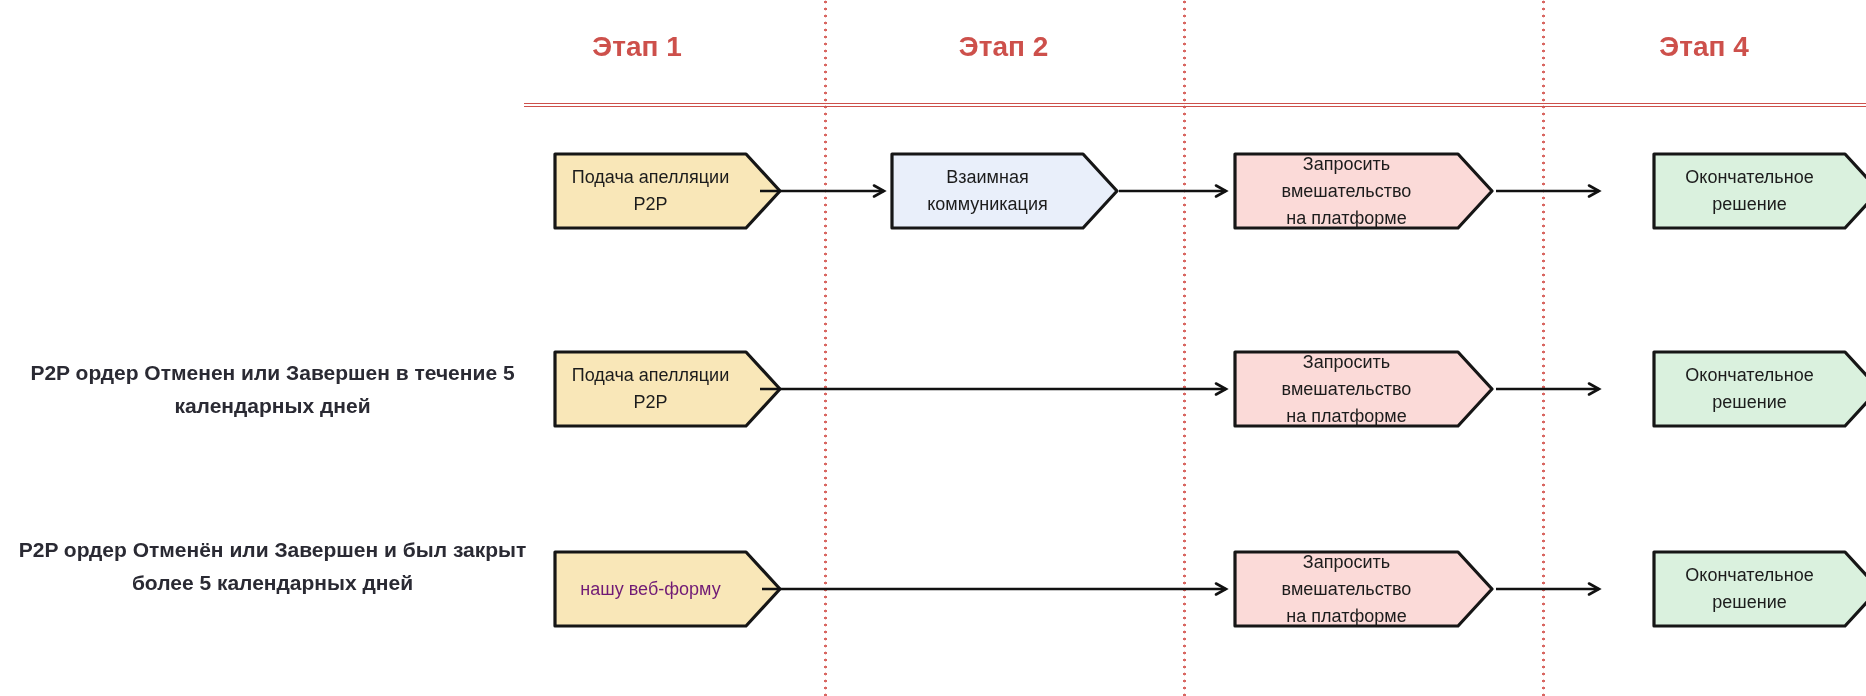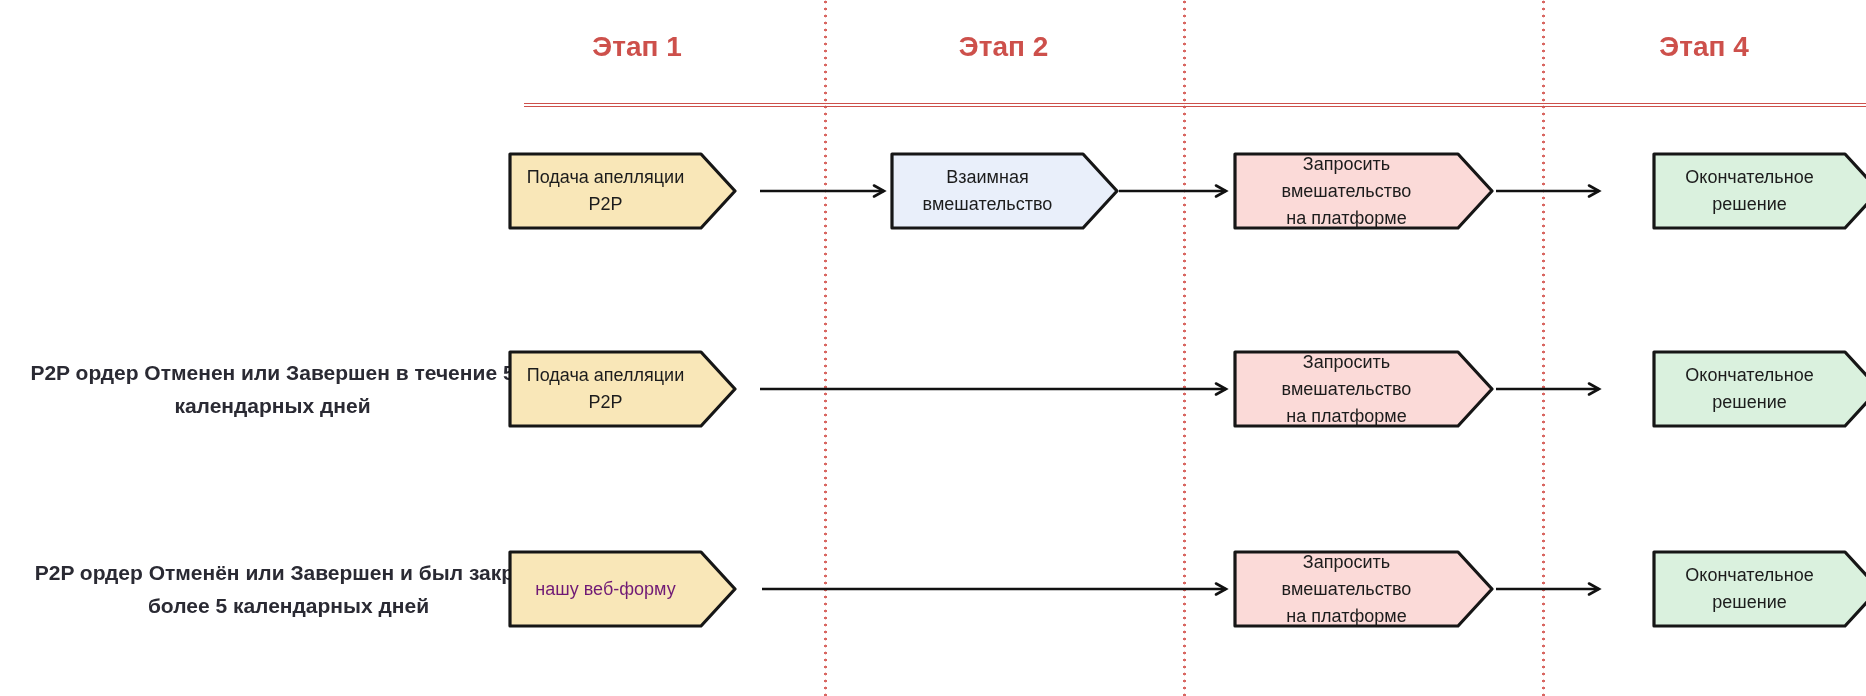--- a/index.html
+++ b/index.html
@@ -66,21 +66,21 @@
     justify-content: center;
     text-align: center;
     font-size: 21px;
     font-weight: 700;
     line-height: 33px;
     color: #2a2a33;
     white-space: pre-line;
   }
   .rl1 { top: 145px; }
   .rl2 { top: 343px; }
-  .rl3 { top: 543px; margin-left: 16px; }
+  .rl3 { top: 520px; }
 
   
   .step {
     position: absolute;
     height: 78px;
   }
   .step svg { position: absolute; left: 0; top: 0; display: block; }
   .step polygon {
     stroke: #161616;
     stroke-width: 3.2;
@@ -97,21 +97,21 @@
     justify-content: center;
     text-align: center;
     font-size: 18px;
     line-height: 27px;
     color: #1c1c1c;
     white-space: pre-line;
   }
   .step.r1 { top: 152px; }
   .step.r2 { top: 350px; }
   .step.r3 { top: 550px; }
-  .step.c1 { left: 508px; width: 229px; }
+  .step.c1 { left: 553px; width: 229px; }
   .step.c2 { left: 890px; width: 229px; }
   .step.c3 { left: 1233px; width: 261px; }
   .step.c4 { left: 1652px; width: 229px; }
 
   .weblink { color: #701a75; text-decoration: none; cursor: pointer; }
 
   
   .arrows {
     position: absolute;
     left: 0; top: 0;
@@ -143,21 +143,21 @@
     <svg width="229" height="78" viewBox="0 0 229 78">
       <polygon points="2,2 193,2 227,39 193,76 2,76" fill="#f9e7b8"></polygon>
     </svg>
     <div class="step-text">Подача апелляции P2P</div>
   </div>
   <div class="step r1 c2">
     <svg width="229" height="78" viewBox="0 0 229 78">
       <polygon points="2,2 193,2 227,39 193,76 2,76" fill="#e9effa"></polygon>
     </svg>
     <div class="step-text">Взаимная
-вмешательство</div>
+коммуникация</div>
   </div>
   <div class="step r1 c3">
     <svg width="261" height="78" viewBox="0 0 261 78">
       <polygon points="2,2 225,2 259,39 225,76 2,76" fill="#fbdad8"></polygon>
     </svg>
     <div class="step-text">Запросить вмешательство
 на платформе</div>
   </div>
   <div class="step r1 c4">
     <svg width="229" height="78" viewBox="0 0 229 78">

